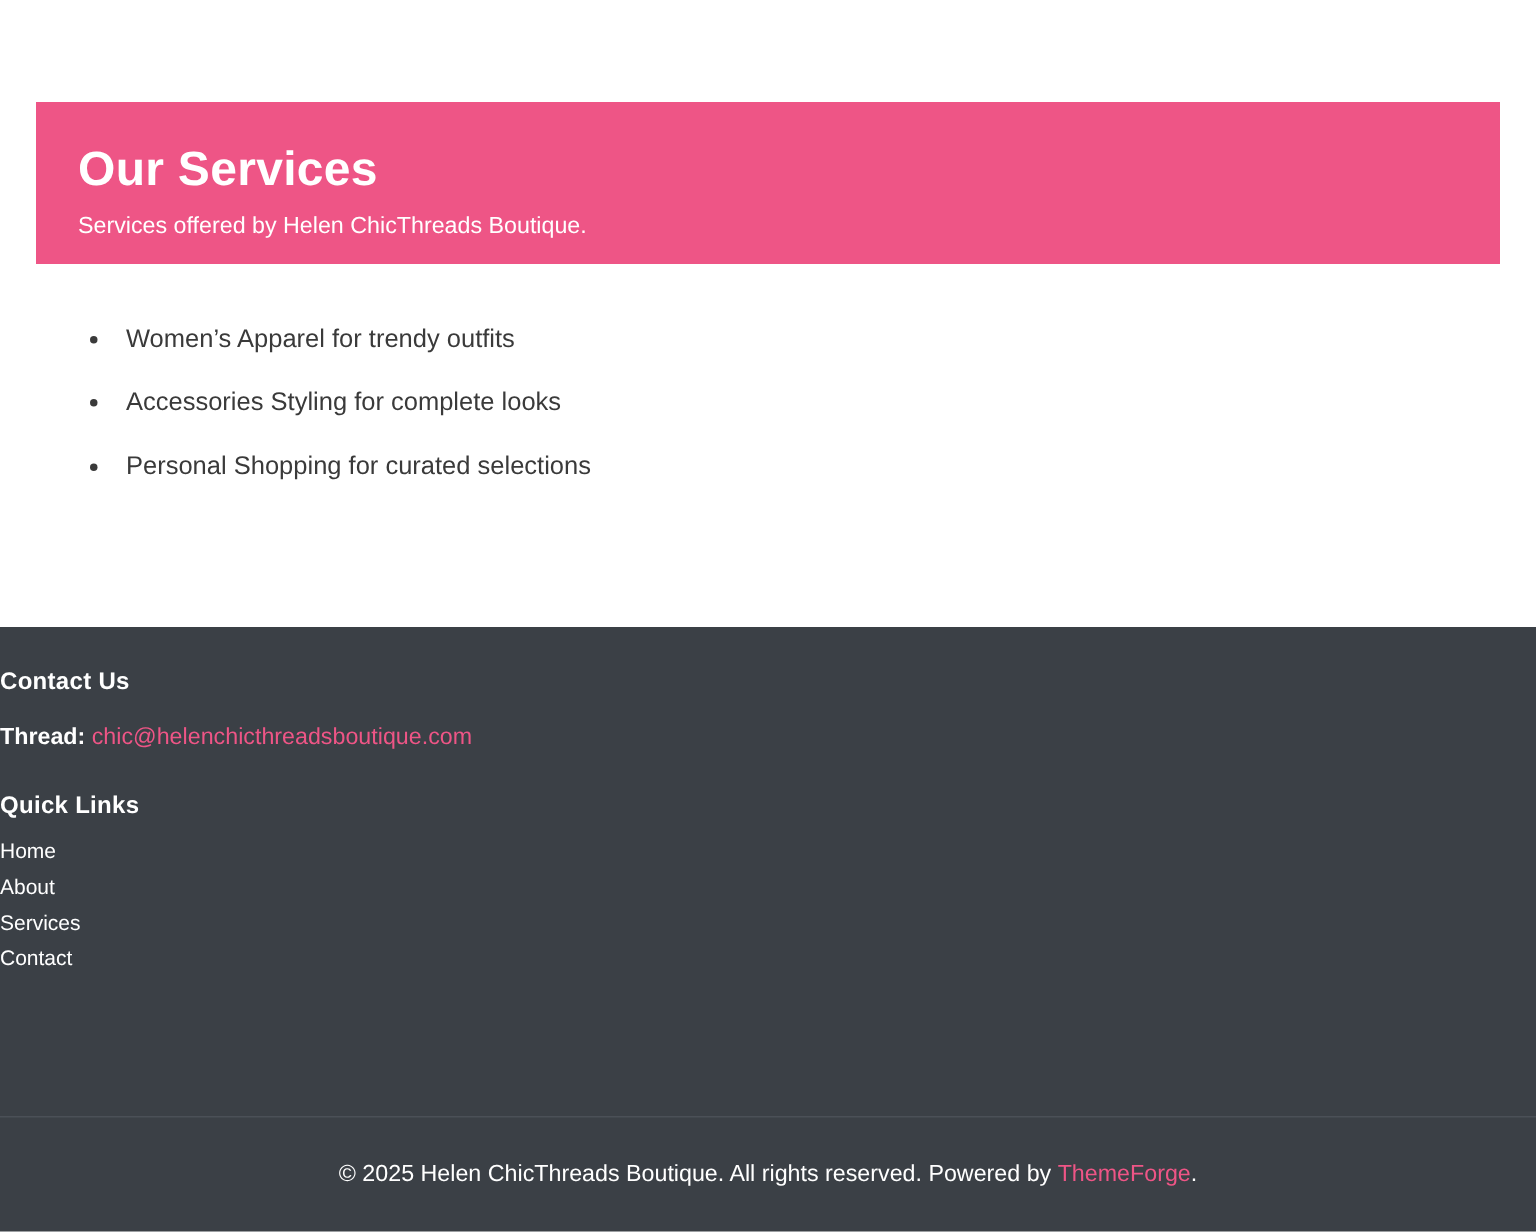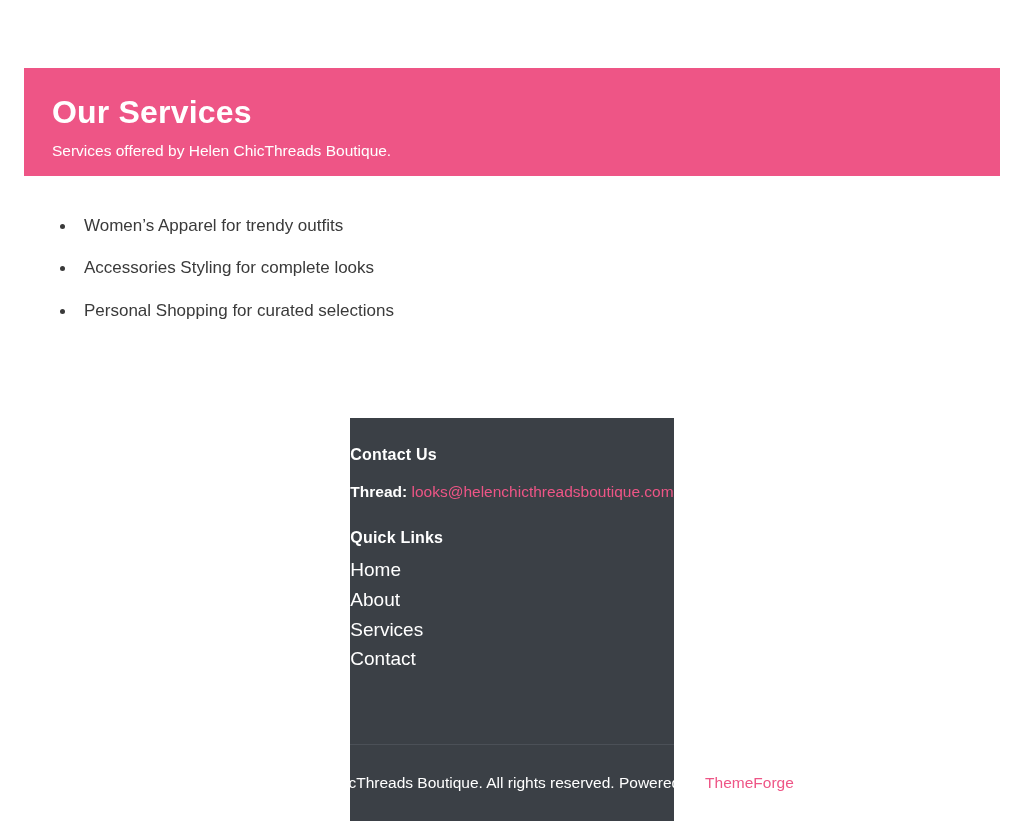--- a/index.html
+++ b/index.html
@@ -13,21 +13,20 @@
     font-family: "Liberation Sans", sans-serif;
     color: #333333;
     overflow: hidden;
   }
   .page {
     position: relative;
     width: 1024px;
     height: 821px;
     display: flex;
     flex-direction: column;
-    align-items: center;
   }
 
   
   .content-area {
     flex: 0 0 auto;
     padding: 0 24px;
     height: 418px;
     box-sizing: border-box;
   }
   .hero {
@@ -113,21 +112,21 @@
     margin-top: 26px !important;
     margin-bottom: 12px !important;
   }
   .quick-links {
     list-style: none;
     margin: 0;
     padding: 0;
   }
   .quick-links li {
     margin-bottom: 7px;
-    font-size: 19px;
+    font-size: 14px;
     line-height: 1.2;
   }
   .quick-links a {
     color: #ffffff;
     text-decoration: none;
   }
 
   .footer-bottom {
     position: absolute;
     left: 0;
@@ -173,21 +172,21 @@
 
   <div class="footer">
     <div class="footer-inner">
 
       <h3>Contact Us</h3>
 
 
 
       <div class="contact-line">
         <span class="lbl">Thread:</span>
-        <a class="link" href="#">looks@helenchicthreadsboutique.com</a>
+        <a class="link" href="#">chic@helenchicthreadsboutique.com</a>
       </div>
 
       <h3 class="quick-links-heading">Quick Links</h3>
 
       <ul class="quick-links">
         <li>
           <a href="#">Home</a>
         </li>
         <li>
           <a href="#">About</a>

